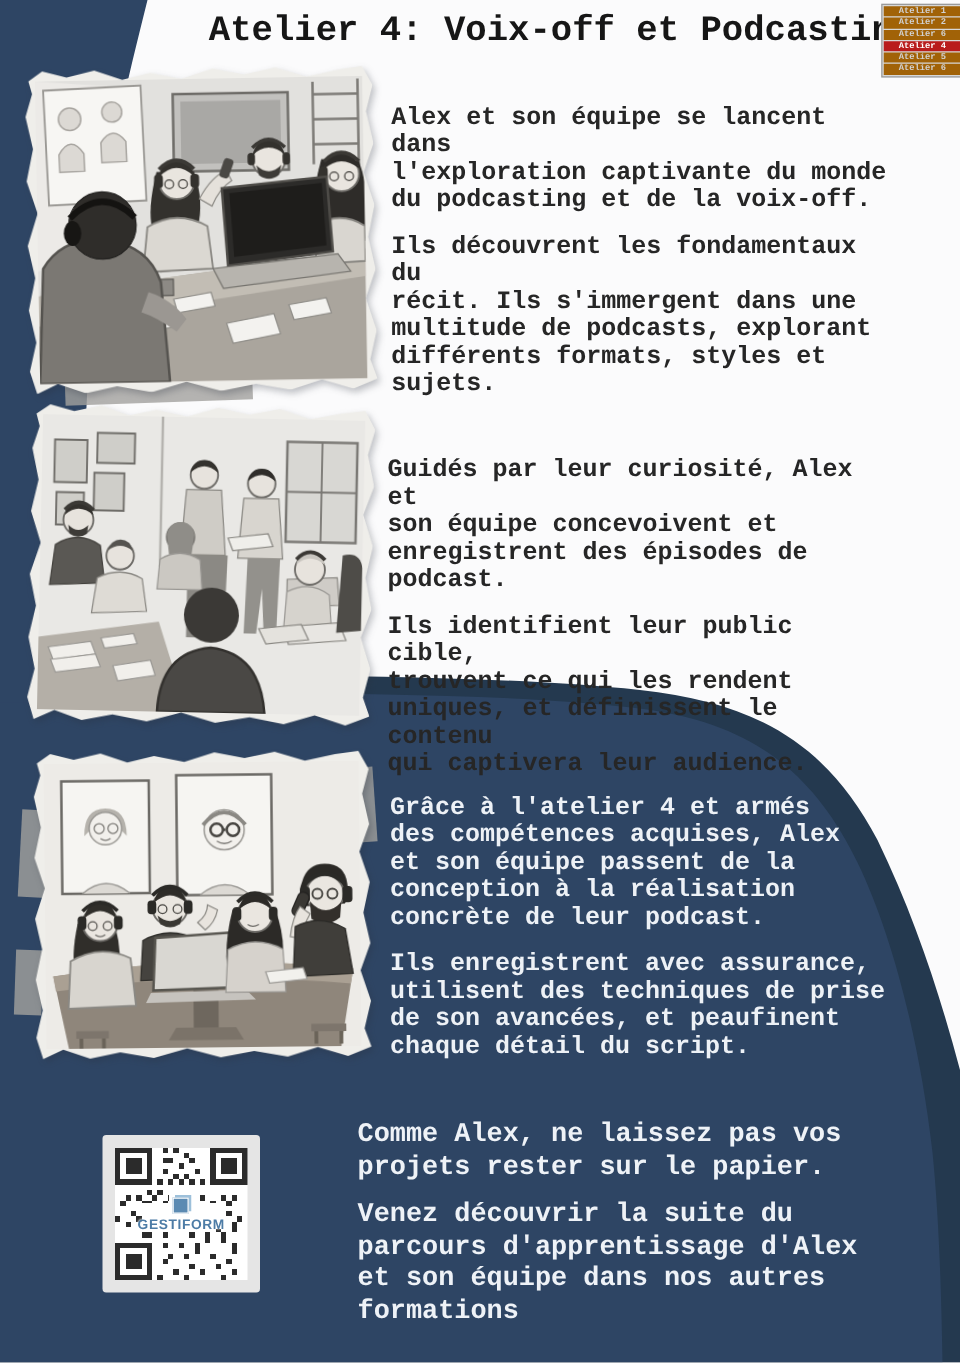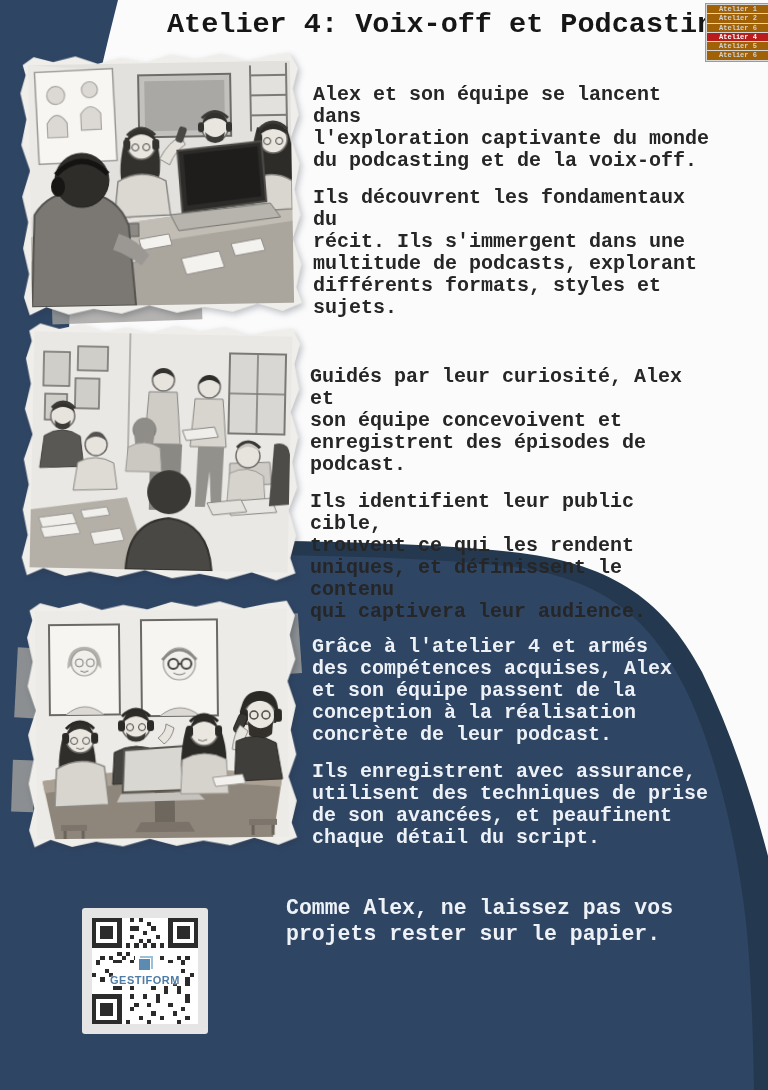--- a/index.html
+++ b/index.html
@@ -357,20 +357,24 @@
 concrète de leur podcast.</p>
     <p class="para">Ils enregistrent avec assurance,
 utilisent des techniques de prise
 de son avancées, et peaufinent
 chaque détail du script.</p>
   </div>
 
   <div class="cta-block">
     <p class="para">Comme Alex, ne laissez pas vos
 projets rester sur le papier.</p>
+    <p class="para">Venez découvrir la suite du
+parcours d'apprentissage d'Alex
+et son équipe dans nos autres
+formations</p>
   </div>
 
   <div class="qr-box">
     <svg width="106" height="106" viewBox="0 0 25 25" shape-rendering="crispEdges">
       <rect width="25" height="25" fill="#ffffff"></rect>
       <g fill="#2b2b2b">
         <rect x="0" y="0" width="7" height="7"></rect>
           <rect x="18" y="0" width="7" height="7"></rect>
           <rect x="0" y="18" width="7" height="7"></rect>
       </g>

